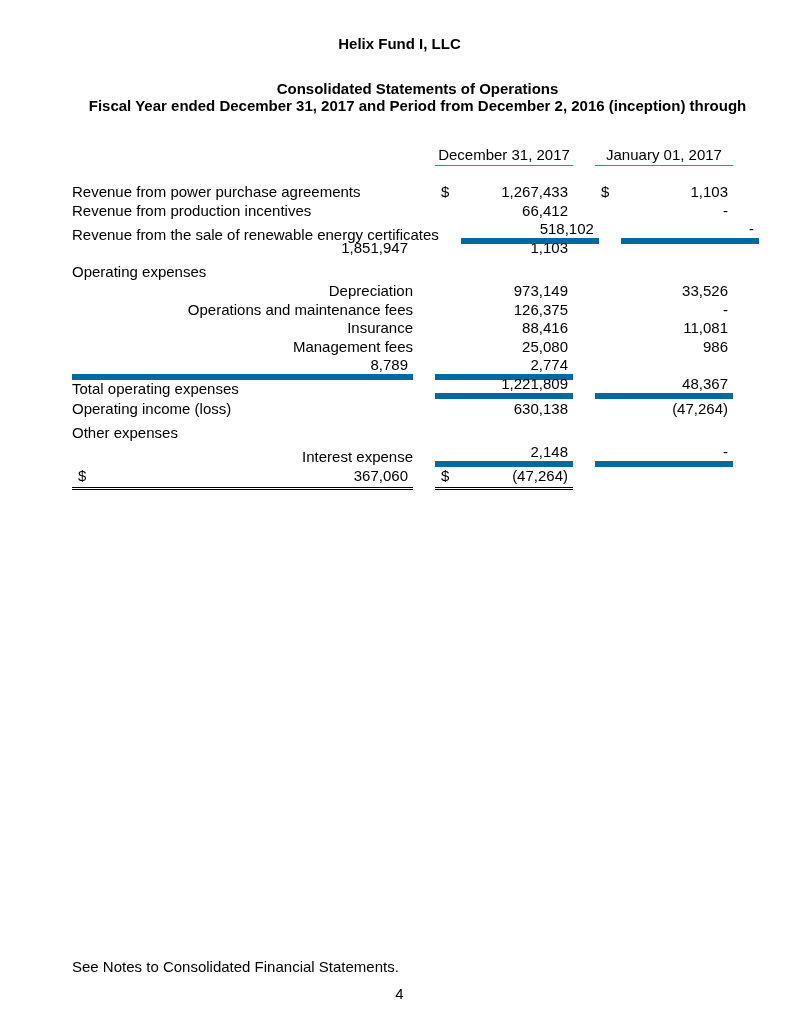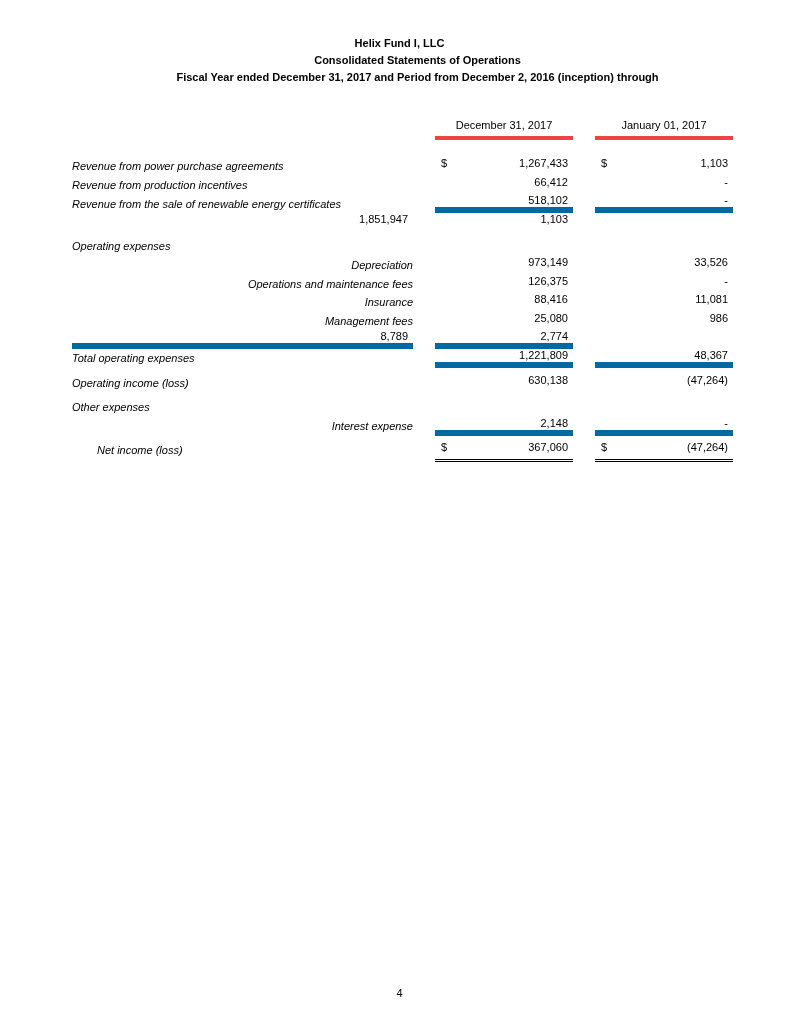--- a/index.html
+++ b/index.html
@@ -5,48 +5,47 @@
   * { margin: 0; padding: 0; box-sizing: border-box; }
   html, body { background: #888; }
   .page {
     position: relative;
     width: 799px;
     height: 1034px;
     margin: 0 auto;
     background: #ffffff;
     color: #000000;
     font-family: "Liberation Sans", "DejaVu Sans", sans-serif;
-    font-size: 11px;
+    font-size: 15px;
     overflow: hidden;
   }
   .doc-header { padding-top: 35px; text-align: center; }
   .company { font-weight: bold; line-height: 17px; }
-  .stmt-title-block { font-weight: bold; line-height: 16.5px; padding-left: 36px; }
+  .stmt-title-block { margin-top: 29px; font-weight: bold; line-height: 16.5px; padding-left: 36px; }
   .statement { margin: 33px 66px 0 72px; }
   .srow {
     display: grid;
     grid-template-columns: 1fr 138px 138px;
     column-gap: 22px;
     align-items: end;
     height: 18.6px;
   }
   .srow.gap-before { margin-top: 6px; }
   .col-head-row { height: auto; margin-bottom: 17px; }
   .col-head {
     text-align: center;
     padding-bottom: 3px;
-    border-bottom: 4px solid #ef4444;
+    border-bottom: 1px solid #ef4444;
     line-height: 15px;
     white-space: nowrap;
   }
   .row-label {
     white-space: pre;
     line-height: 18.6px;
     overflow: visible;
-    font-style: italic;
   }
   .indent-0 .row-label { padding-left: 0; }
   .indent-1 .row-label { padding-left: 9px; text-align: right; }
   .indent-2 .row-label { padding-left: 16px; }
   .indent-3 .row-label { padding-left: 25px; }
   .cell {
     display: flex;
     justify-content: space-between;
     align-items: baseline;
     height: 100%;
@@ -244,28 +243,28 @@
     <div class="cell col1">
       <span class="dollar"></span>
       <span class="val">2,148</span>
     </div>
     <div class="cell col2">
       <span class="dollar"></span>
       <span class="val">-</span>
     </div>
   </div>
         <div class="srow indent-3 gap-before rule-double">
-    <div class="row-label">Net income (loss)</div>
     <div class="cell col1">
       <span class="dollar">$</span>
       <span class="val">367,060</span>
     </div>
     <div class="cell col2">
       <span class="dollar">$</span>
       <span class="val">(47,264)</span>
     </div>
   </div>
       </div>
   </div>
 
+  <div class="doc-footer-note">See Notes to Consolidated Financial Statements.</div>
   <div class="page-number">4</div>
 
 </div>
 
 </body></html>

